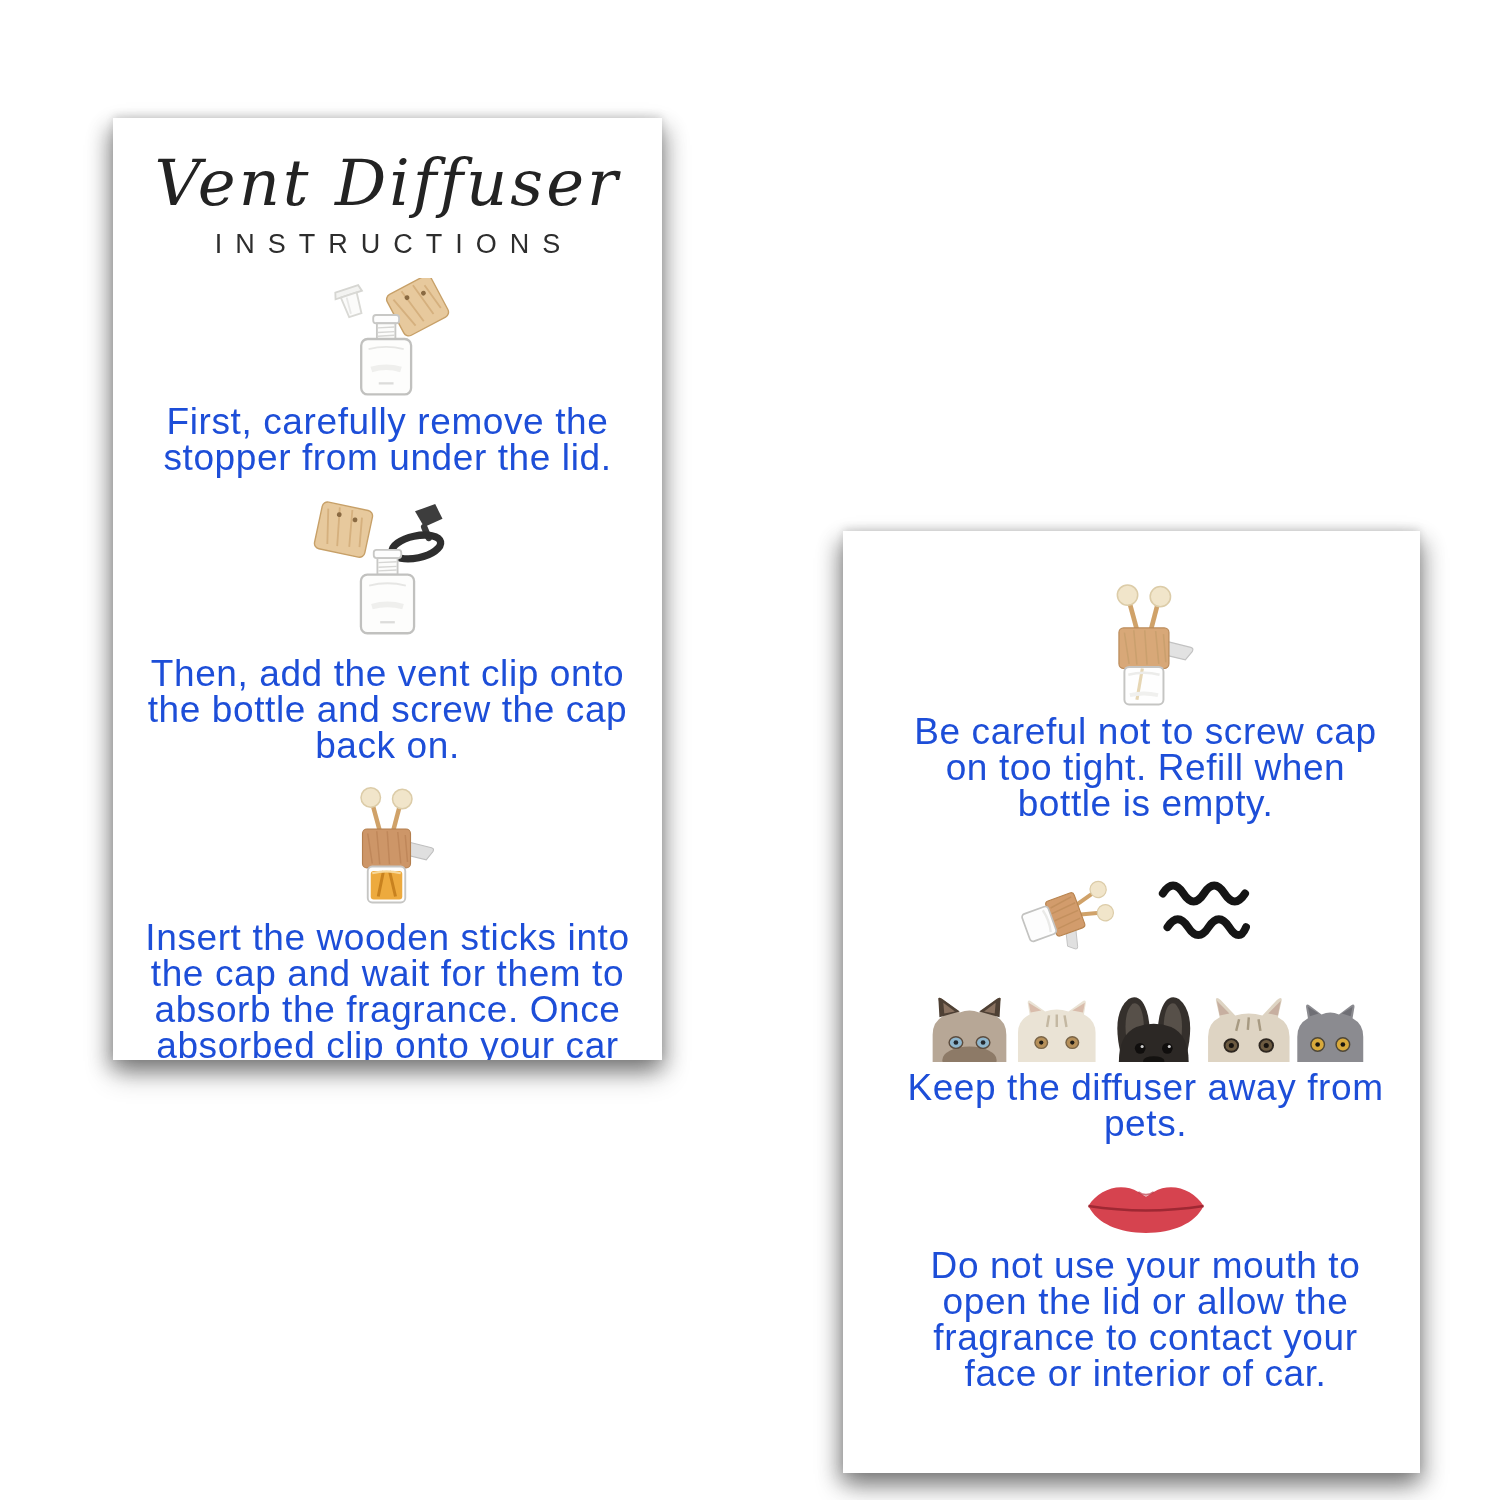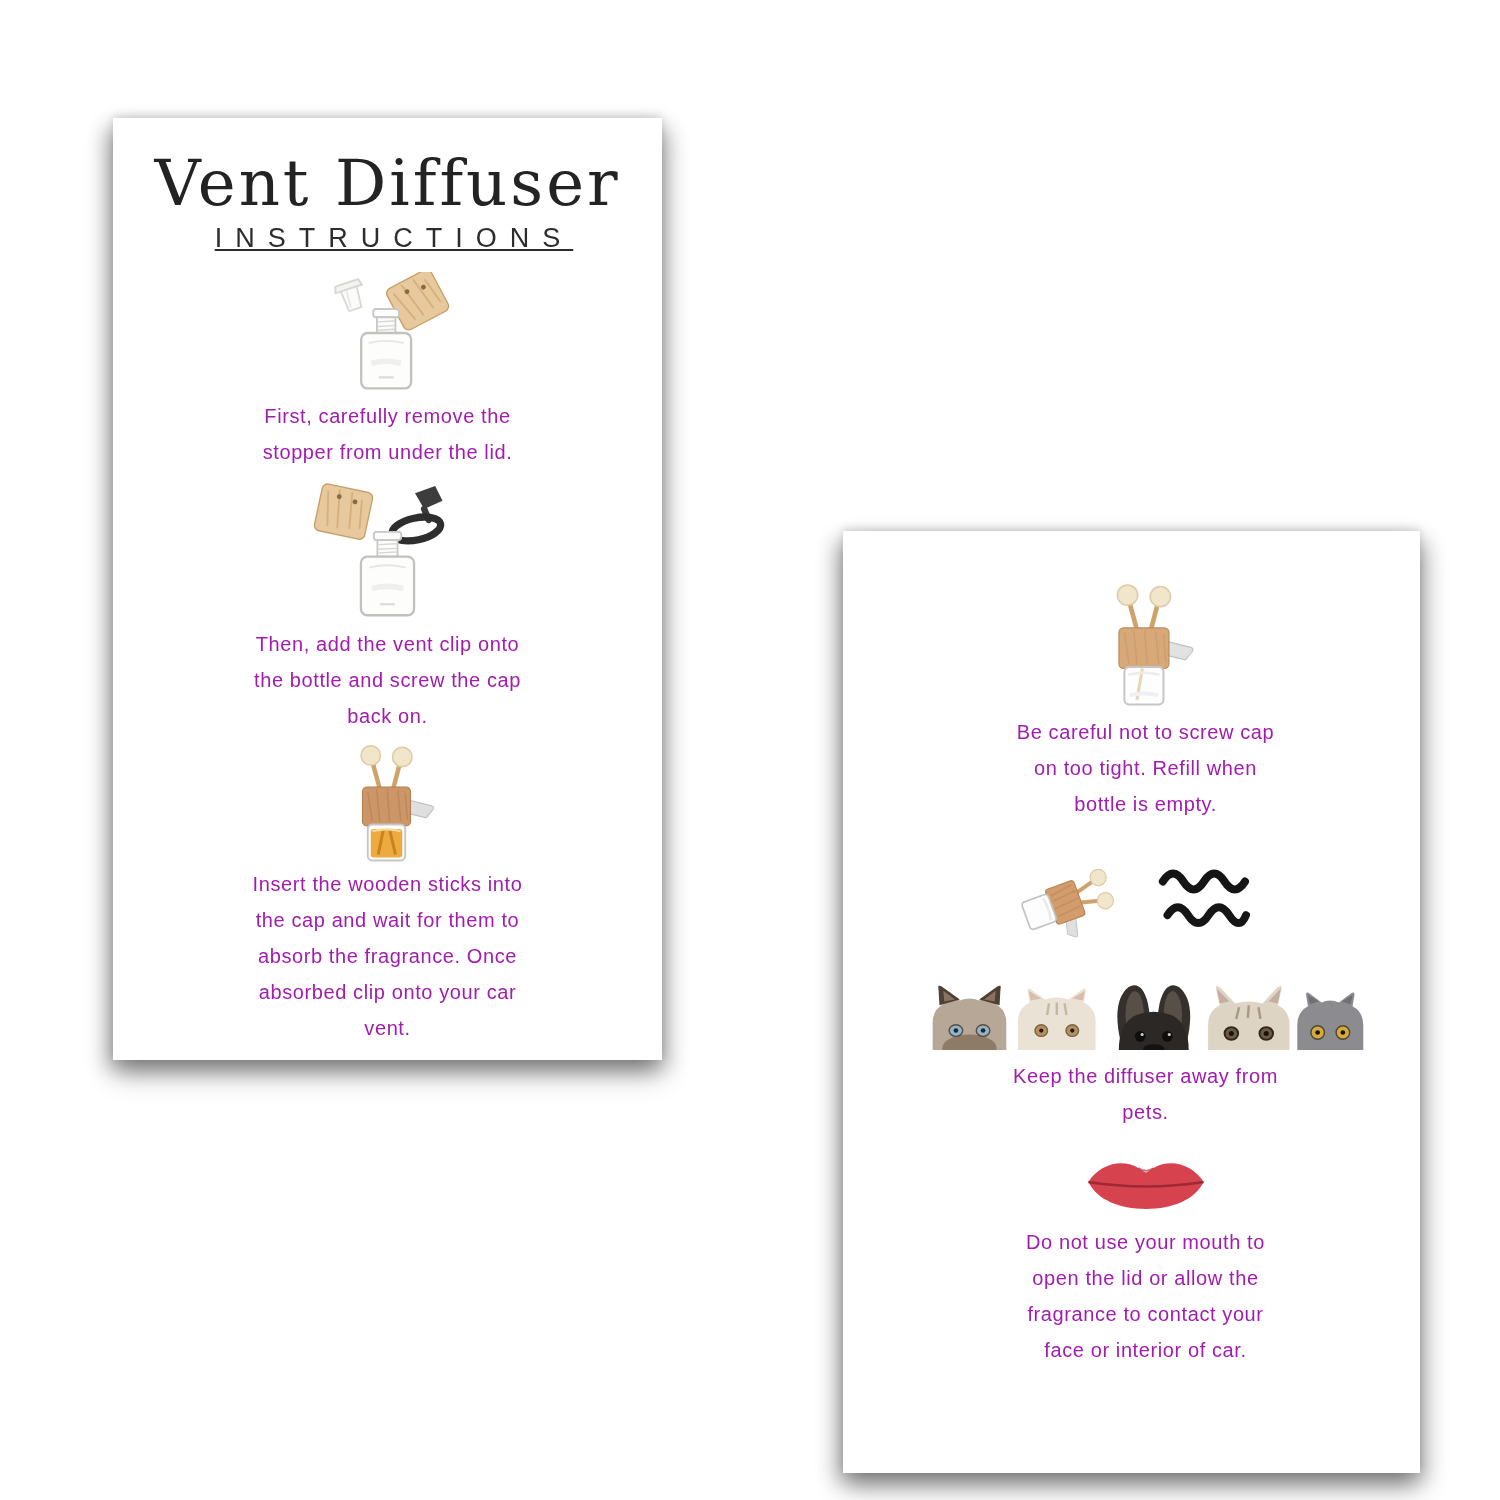--- a/index.html
+++ b/index.html
@@ -10,31 +10,31 @@
   }
   .card{
     position:absolute;width:549px;height:942px;background:#ffffff;
     box-shadow:0 14px 26px rgba(0,0,0,.30),-7px 9px 18px rgba(0,0,0,.20),7px 9px 18px rgba(0,0,0,.16),0 -3px 8px rgba(0,0,0,.10);
     display:flex;flex-direction:column;align-items:center;overflow:hidden;
   }
   .card-left{left:113px;top:118px;}
   .card-right{left:843px;top:531px;padding-left:28px;}
   .script-title{
     font-family:"DejaVu Serif","Liberation Serif",serif;
-    font-weight:400;
+    font-style:italic;font-weight:400;
     font-size:64px;line-height:78px;color:#232323;
     letter-spacing:3px;margin-top:26px;white-space:nowrap;
   }
   .subtitle{
     font-size:27px;line-height:32px;color:#2d2d2d;
-    letter-spacing:13px;padding-left:13px;margin-top:0;text-decoration:underline;
+    letter-spacing:13px;padding-left:13px;margin-top:6px;
   }
   .body-text{
-    font-size:20px;line-height:36px;color:#a21caf;letter-spacing:.6px;
-    text-align:center;white-space:pre-line;margin:4px;
+    font-size:37px;line-height:36px;color:#1d4ed8;letter-spacing:.6px;
+    text-align:center;white-space:pre-line;margin:16px;
   }
   .icon-wrap{display:flex;justify-content:center;align-items:flex-end;}
   svg{display:block;}
 </style>
 </head>
 <body>
 
 <div class="card card-left">
 
   <div class="script-title">Vent Diffuser</div>

